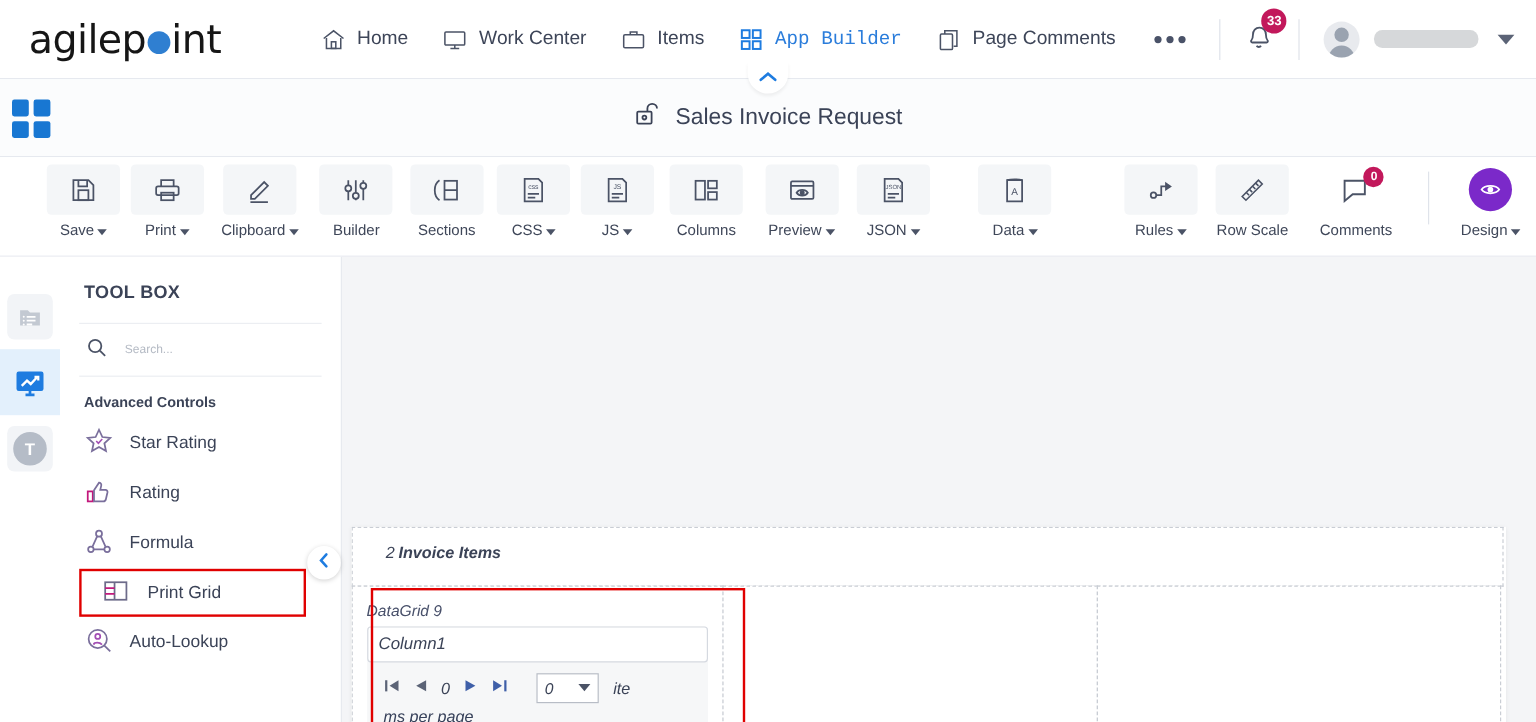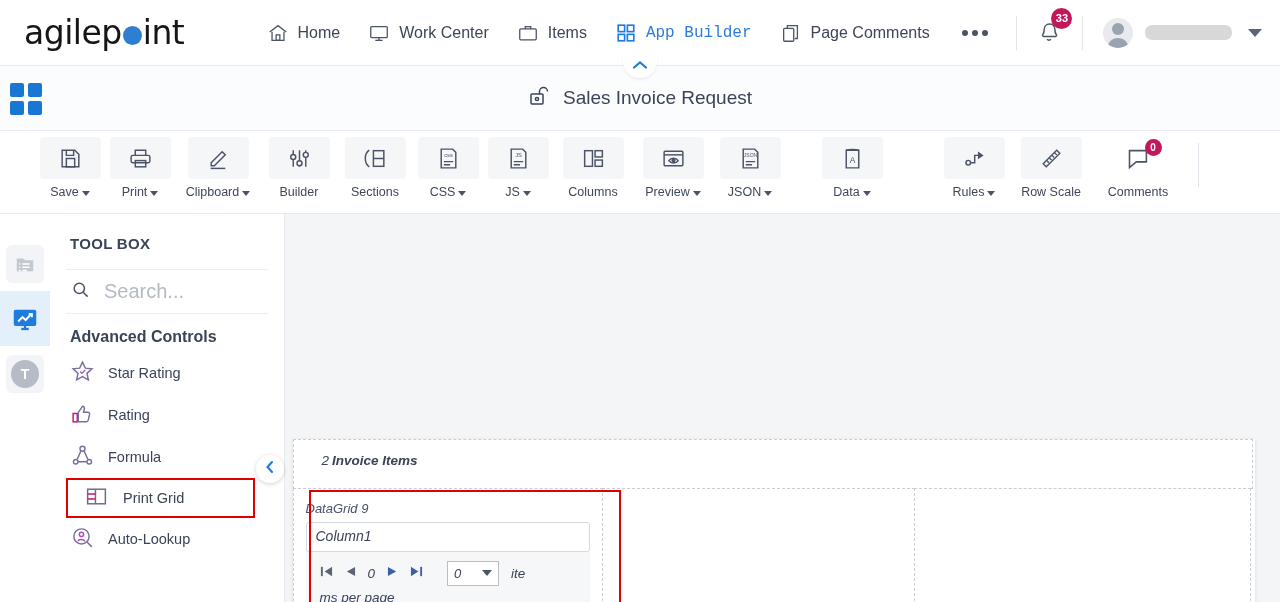--- a/index.html
+++ b/index.html
@@ -171,27 +171,27 @@
     padding: 21px 0 17px 20px; font-size: 15px; font-weight: bold;
     color: #3b4357; letter-spacing: 0.3px;
   }
   .tbx-search {
     display: flex; align-items: center; gap: 12px;
     height: 45px; margin: 0 16px;
     border-top: 1px solid #eceef2; border-bottom: 1px solid #eceef2;
     padding-left: 5px;
   }
   .tbx-search input {
-    border: none; outline: none; font-size: 20px; color: #3b4357;
+    border: none; outline: none; font-size: 10px; color: #3b4357;
     background: transparent; width: 150px;
     font-family: "Liberation Sans", sans-serif;
   }
   .tbx-search input::placeholder { color: #b4bac4; }
   .tbx-group {
-    padding: 14px 0 6px 20px; font-size: 16px; font-weight: bold; color: #3b4357;
+    padding: 14px 0 6px 20px; font-size: 12px; font-weight: bold; color: #3b4357;
   }
   .tbx-item {
     display: flex; align-items: center; gap: 13px;
     height: 42px; padding-left: 20px; cursor: pointer;
     font-size: 14.5px; color: #3b4357;
   }
   .tbx-item.highlight {
     border: 2px solid #e00000; margin: 0 29px 0 16px; padding-left: 4px; height: 40px;
   }
   .collapse-round {
@@ -558,20 +558,34 @@
         </svg>
         <div class="cbadge">0</div>
       </div>
       <div class="lbl">
           <span>Comments</span>
         </div>
     </div>
 
     <div class="tb-sep"></div>
 
+    <div class="tool" style="width:72px">
+      <div class="box" style="background:transparent">
+        <div class="designcircle">
+          <svg width="22" height="22" viewBox="0 0 24 24" fill="none" stroke="#ffffff" stroke-width="1.6">
+            <path d="M4 12 c3-4.5 13-4.5 16 0 c-3 4.5-13 4.5-16 0z"></path>
+              <circle cx="12" cy="12" r="2.6" fill="#fff" stroke="none"></circle>
+          </svg>
+        </div>
+      </div>
+      <div class="lbl">
+          <span>Design</span>
+          <i class="chev"></i>
+        </div>
+    </div>
   </div>
 
   <div class="bodyarea">
 
     <div class="railbar">
       <div class="rail" style="margin-top:22px">
         <div class="sq">
           <svg width="22" height="22" viewBox="0 0 24 24" fill="none" stroke="#8e96a3" stroke-width="1.5">
             <path d="M3 6 h7 l2 2 h9 v12 H3z" fill="#c3c9d2" stroke="none"></path>
             <path d="M9 12 h8 M9 15.5 h8 M9 19 h5" stroke="#ffffff" stroke-width="1.6"></path>

